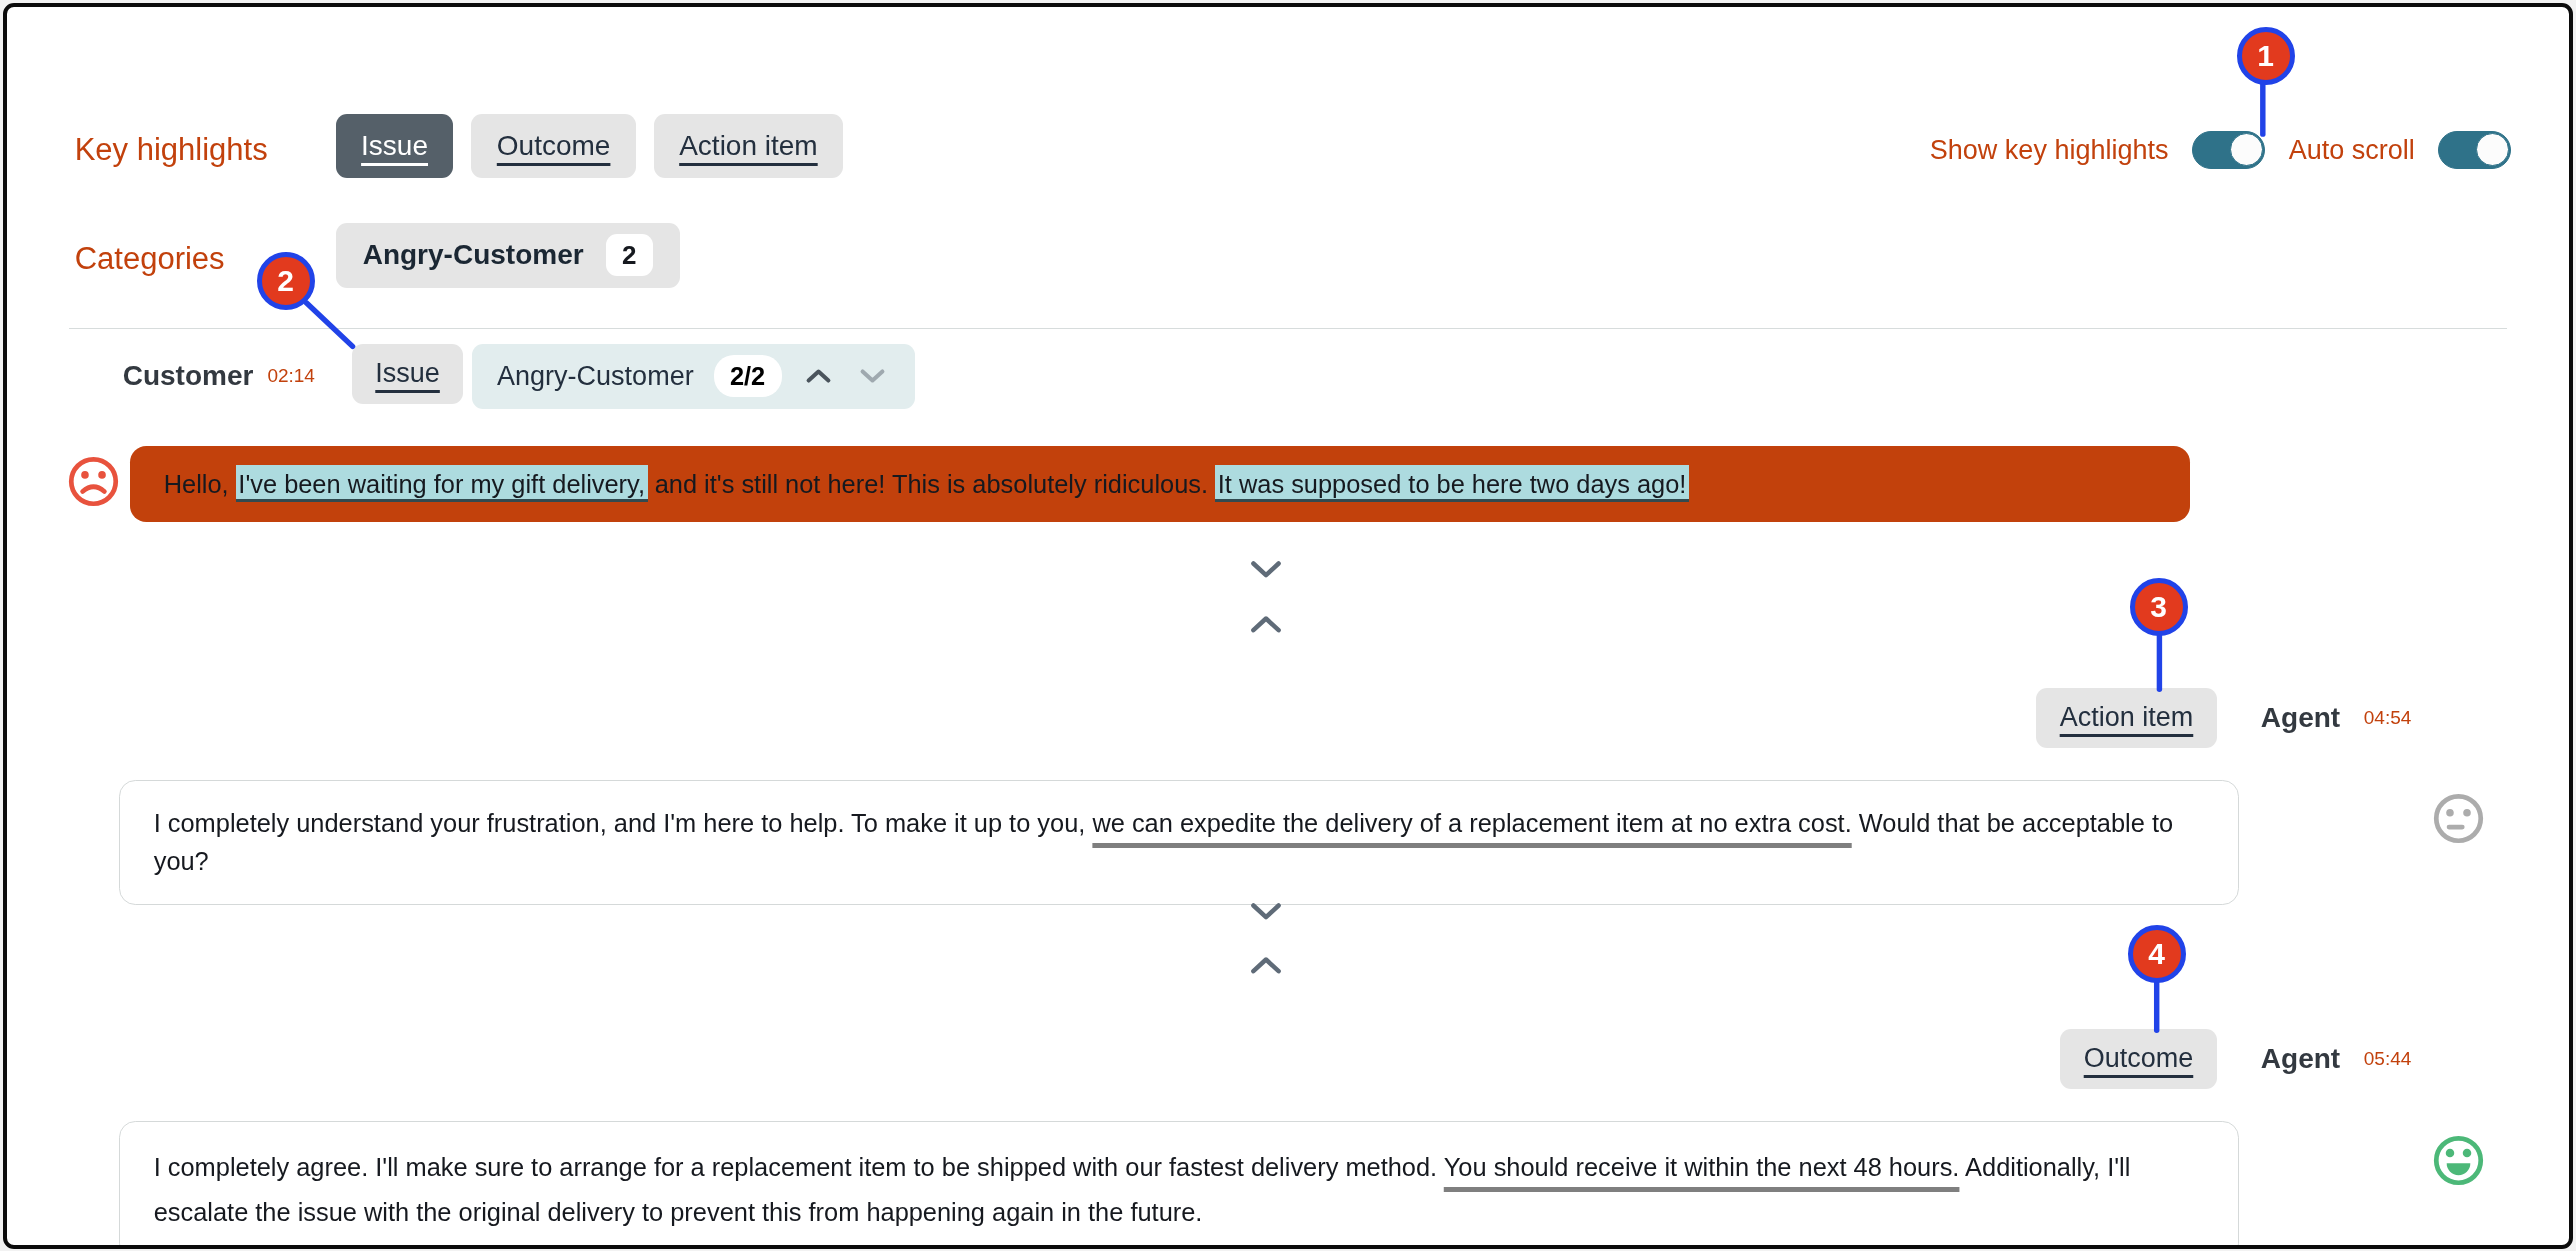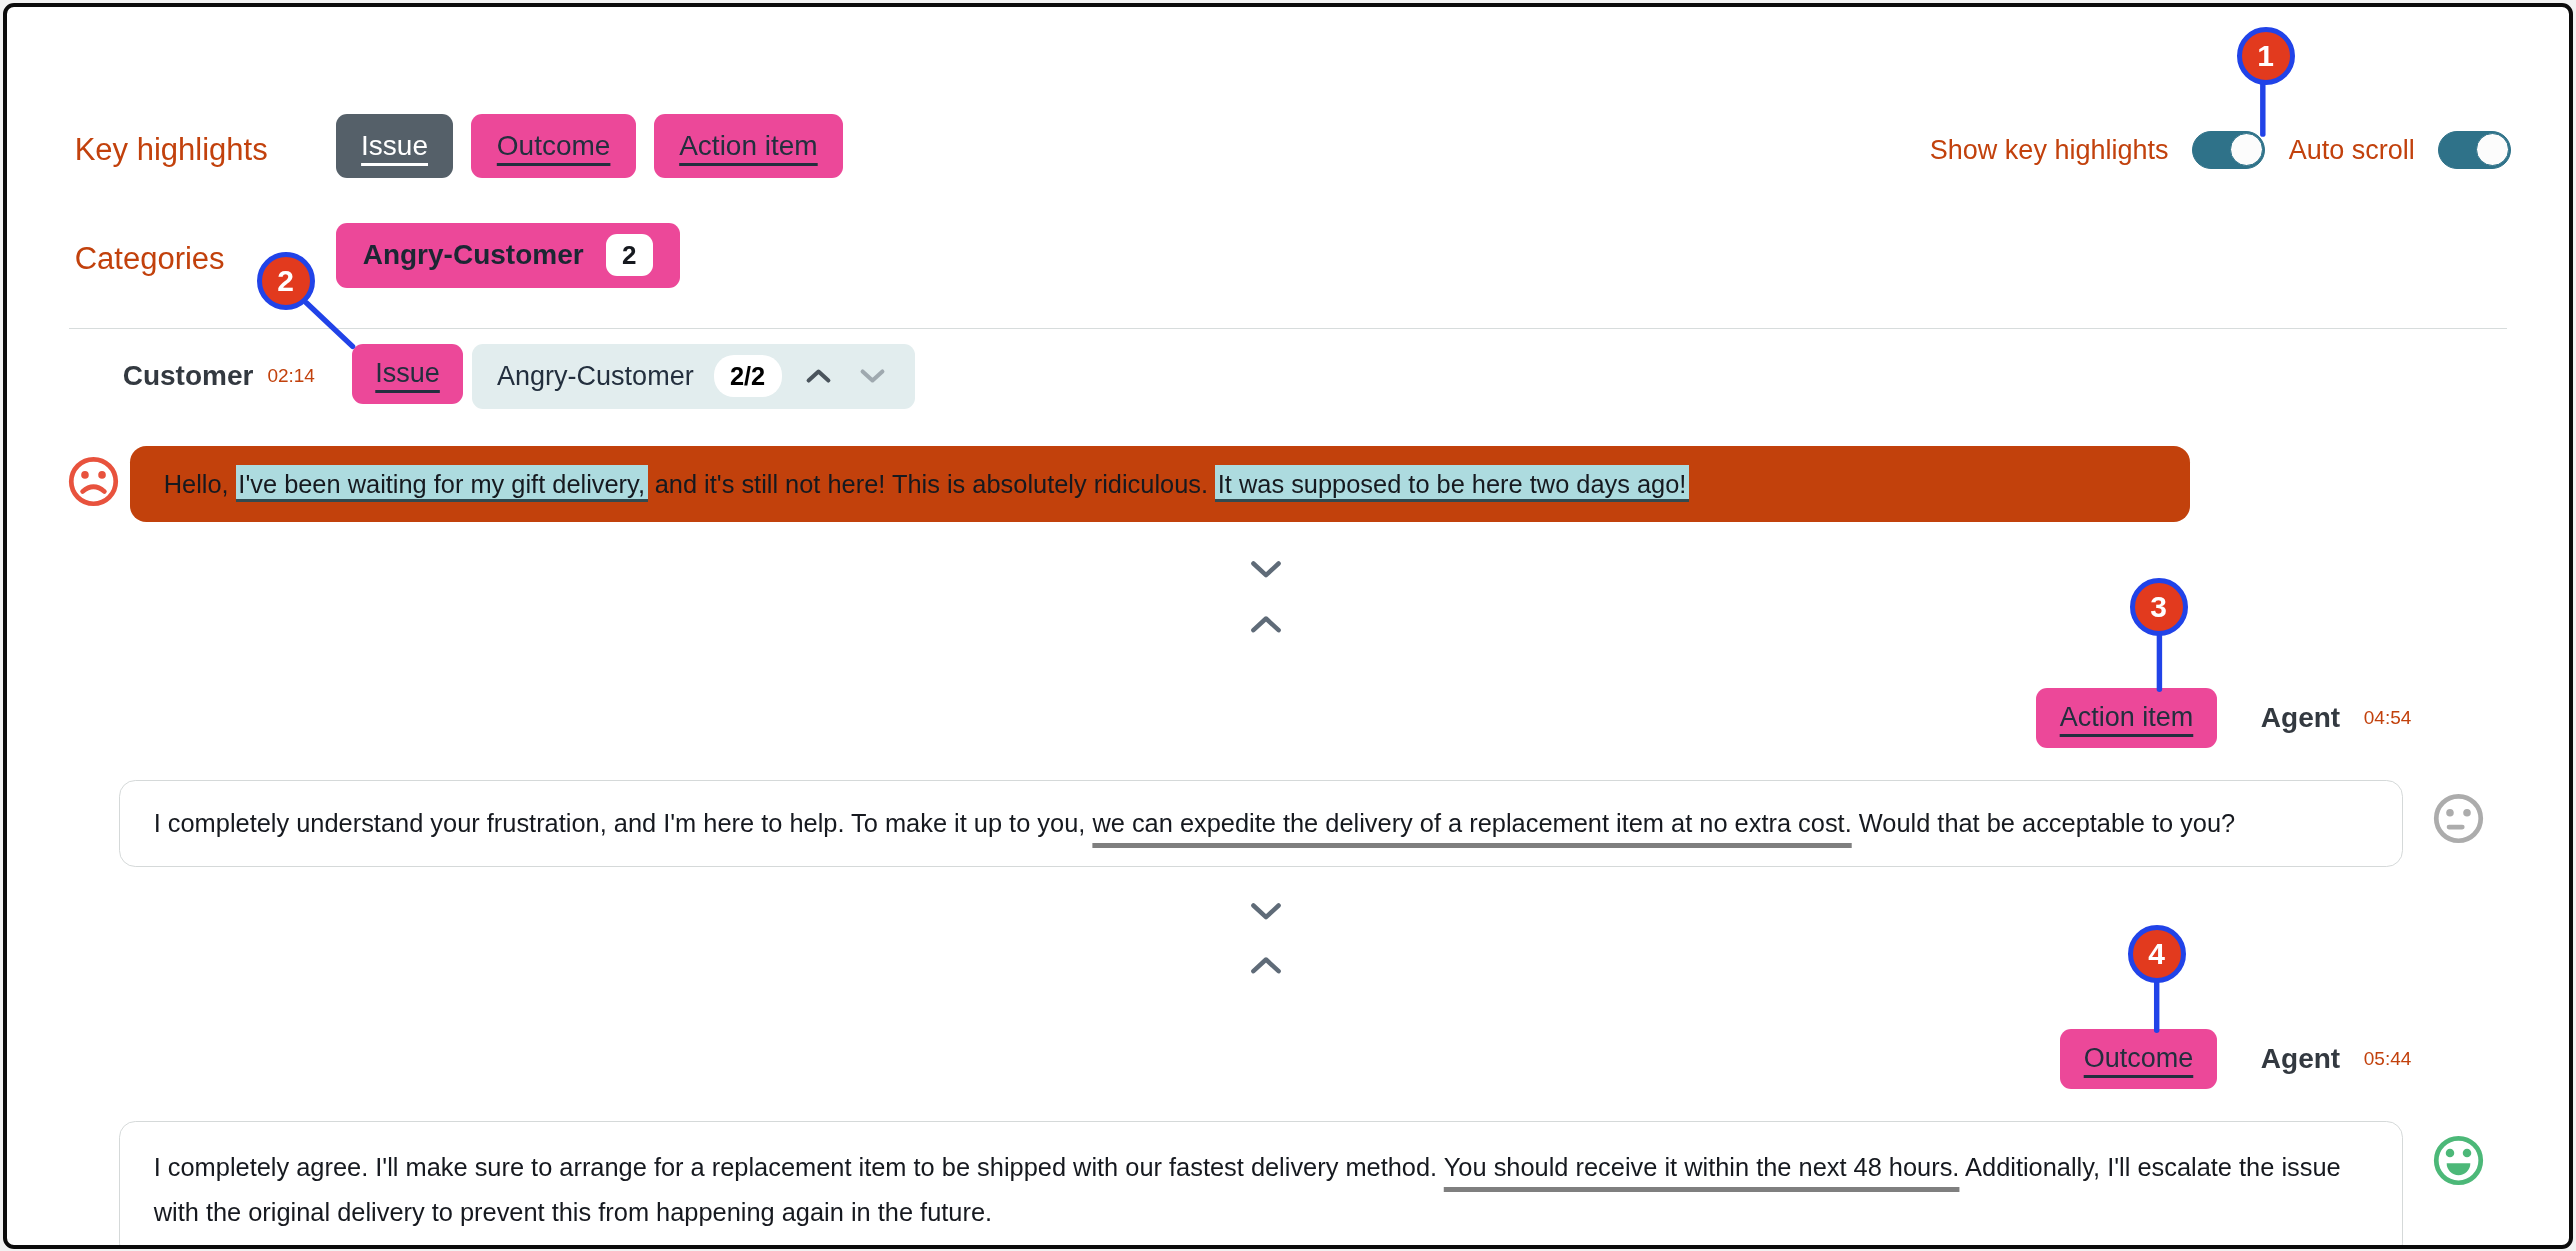--- a/index.html
+++ b/index.html
@@ -10,21 +10,21 @@
     position: absolute; inset: 2.7px;
     background: #ffffff;
     border: 4.5px solid #0b0b0b;
     border-radius: 11px;
     overflow: hidden;
   }
 
   
   .chip {
     display: inline-flex; align-items: center; justify-content: center;
-    background: #ec4899; border-radius: 11px;
+    background: #e5e5e5; border-radius: 11px;
     font-size: 28px; color: #232f3e;
   }
   .chip .chip-label {
     text-decoration: underline;
     text-decoration-thickness: 2.7px;
     text-underline-offset: 8.2px;
   }
 
   
   .section-label { position: absolute; font-size: 31px; color: #c2410c; }
@@ -78,21 +78,21 @@
   
   .bubble {
     position: absolute; font-size: 25.4px; line-height: 38px; color: #16191f;
     display: block;
   }
   .bubble-customer {
     left: 123px; top: 439px; width: 2060px; min-height: 73px;
     background: #c2410c; border-radius: 16.3px; padding: 19px 34px;
   }
   .bubble-agent {
-    left: 112px; width: 2284px;
+    left: 112px; width: 2120px;
     background: #ffffff; border: 1.8px solid #d5d9d9; border-radius: 16.3px;
   }
   #agent-bubble-1 { top: 773px; min-height: 83px; padding: 23.6px 34px; }
   #agent-bubble-2 { top: 1114px; min-height: 102px; padding: 23.6px 34px; line-height: 45px; }
 
   .seg-highlight {
     background: #addbdf;
     border-bottom: 3.6px solid #324a50;
     padding: 4.5px 2.7px 1.8px 2.7px;
   }

